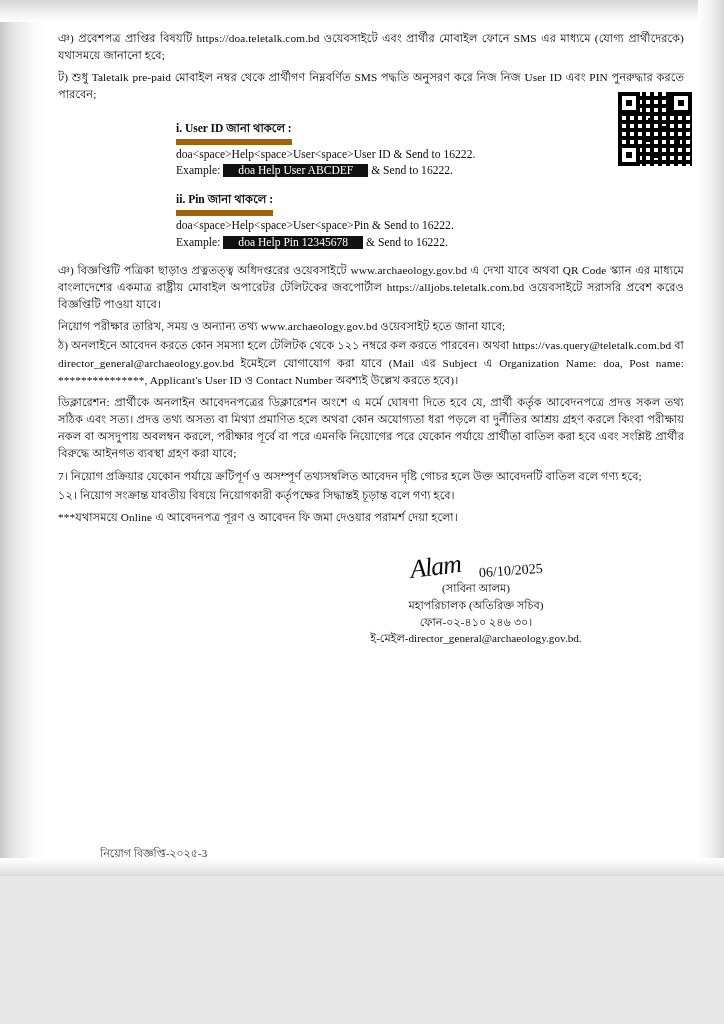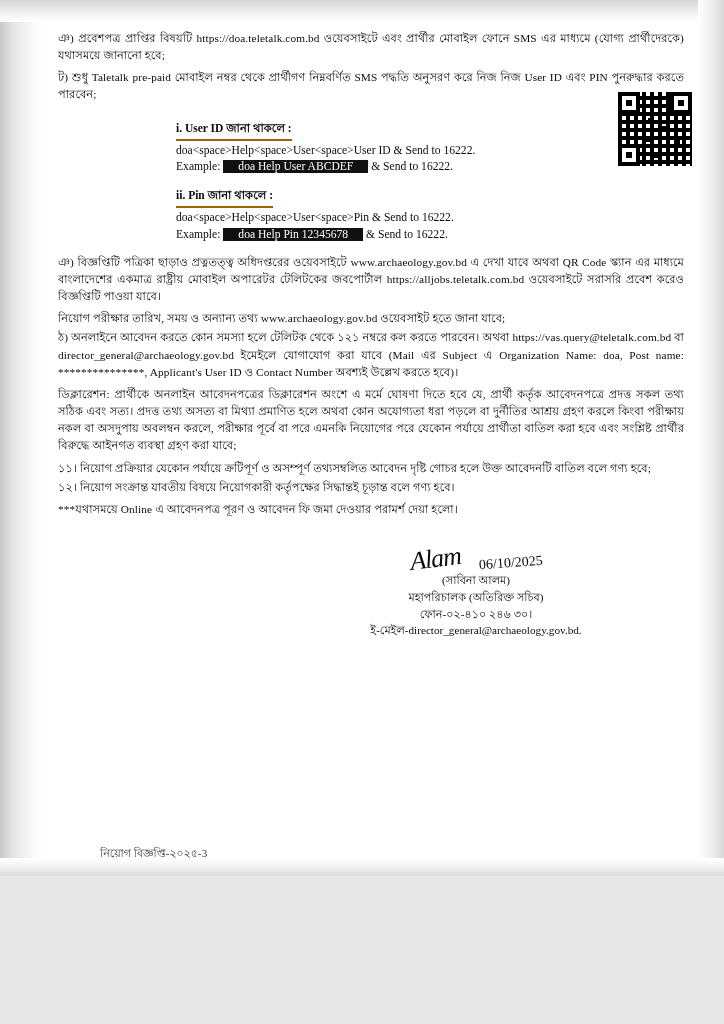--- a/index.html
+++ b/index.html
@@ -61,21 +61,21 @@
   .para.tight { margin-bottom: 2px; }
   
   #sms-block {
     margin: 14px 0 10px 0;
     padding-left: 118px;
   }
   .sms-head {
     font-size: 11.5px;
     font-weight: bold;
     display: inline-block;
-    border-bottom: 2px solid #a16207;
+    border-bottom: 6px solid #a16207;
     margin-bottom: 2px;
   }
   .sms-line {
     font-size: 11.6px;
     line-height: 1.45;
     white-space: nowrap;
   }
   .hl {
     background: #111;
     color: #fff;
@@ -208,21 +208,21 @@
           <span>Example: </span><span class="hl">doa Help Pin 12345678</span><span> &amp; Send to 16222.</span>
         </div>
       </div>
 
     </div>
 
     <p class="para">ঞ) বিজ্ঞপ্তিটি পত্রিকা ছাড়াও প্রত্নতত্ত্ব অধিদপ্তরের ওয়েবসাইটে www.archaeology.gov.bd এ দেখা যাবে অথবা QR Code স্ক্যান এর মাধ্যমে বাংলাদেশের একমাত্র রাষ্ট্রীয় মোবাইল অপারেটর টেলিটকের জবপোর্টাল https://alljobs.teletalk.com.bd ওয়েবসাইটে সরাসরি প্রবেশ করেও বিজ্ঞপ্তিটি পাওয়া যাবে।</p>
     <p class="para tight">নিয়োগ পরীক্ষার তারিখ, সময় ও অন্যান্য তথ্য www.archaeology.gov.bd ওয়েবসাইট হতে জানা যাবে;</p>
     <p class="para">ঠ) অনলাইনে আবেদন করতে কোন সমস্যা হলে টেলিটক থেকে ১২১ নম্বরে কল করতে পারবেন। অথবা https://vas.query@teletalk.com.bd বা director_general@archaeology.gov.bd ইমেইলে যোগাযোগ করা যাবে (Mail এর Subject এ Organization Name: doa, Post name: ***************, Applicant's User ID ও Contact Number অবশ্যই উল্লেখ করতে হবে)।</p>
     <p class="para">ডিক্লারেশন: প্রার্থীকে অনলাইন আবেদনপত্রের ডিক্লারেশন অংশে এ মর্মে ঘোষণা দিতে হবে যে, প্রার্থী কর্তৃক আবেদনপত্রে প্রদত্ত সকল তথ্য সঠিক এবং সত্য। প্রদত্ত তথ্য অসত্য বা মিথ্যা প্রমাণিত হলে অথবা কোন অযোগ্যতা ধরা পড়লে বা দুর্নীতির আশ্রয় গ্রহণ করলে কিংবা পরীক্ষায় নকল বা অসদুপায় অবলম্বন করলে, পরীক্ষার পূর্বে বা পরে এমনকি নিয়োগের পরে যেকোন পর্যায়ে প্রার্থীতা বাতিল করা হবে এবং সংশ্লিষ্ট প্রার্থীর বিরুদ্ধে আইনগত ব্যবস্থা গ্রহণ করা যাবে;</p>
-    <p class="para tight">১১। নিয়োগ প্রক্রিয়ার যেকোন পর্যায়ে ক্রটিপূর্ণ ও অসম্পূর্ণ তথ্যসম্বলিত আবেদন দৃষ্টি গোচর হলে উক্ত আবেদনটি বাতিল বলে গণ্য হবে;</p>
+    <p class="para tight">7। নিয়োগ প্রক্রিয়ার যেকোন পর্যায়ে ক্রটিপূর্ণ ও অসম্পূর্ণ তথ্যসম্বলিত আবেদন দৃষ্টি গোচর হলে উক্ত আবেদনটি বাতিল বলে গণ্য হবে;</p>
     <p class="para">১২। নিয়োগ সংক্রান্ত যাবতীয় বিষয়ে নিয়োগকারী কর্তৃপক্ষের সিদ্ধান্তই চূড়ান্ত বলে গণ্য হবে।</p>
     <p class="para">***যথাসময়ে Online এ আবেদনপত্র পূরণ ও আবেদন ফি জমা দেওয়ার পরামর্শ দেয়া হলো।</p>
 
     <div id="sign-block">
       <div>
         <span id="signature-mark">Alam</span><span id="signature-date">06/10/2025</span>
       </div>
       <div class="sign-line">(সাবিনা আলম)</div>
       <div class="sign-line">মহাপরিচালক (অতিরিক্ত সচিব)</div>
       <div class="sign-line">ফোন-০২-৪১০ ২৪৬ ৩০।</div>

